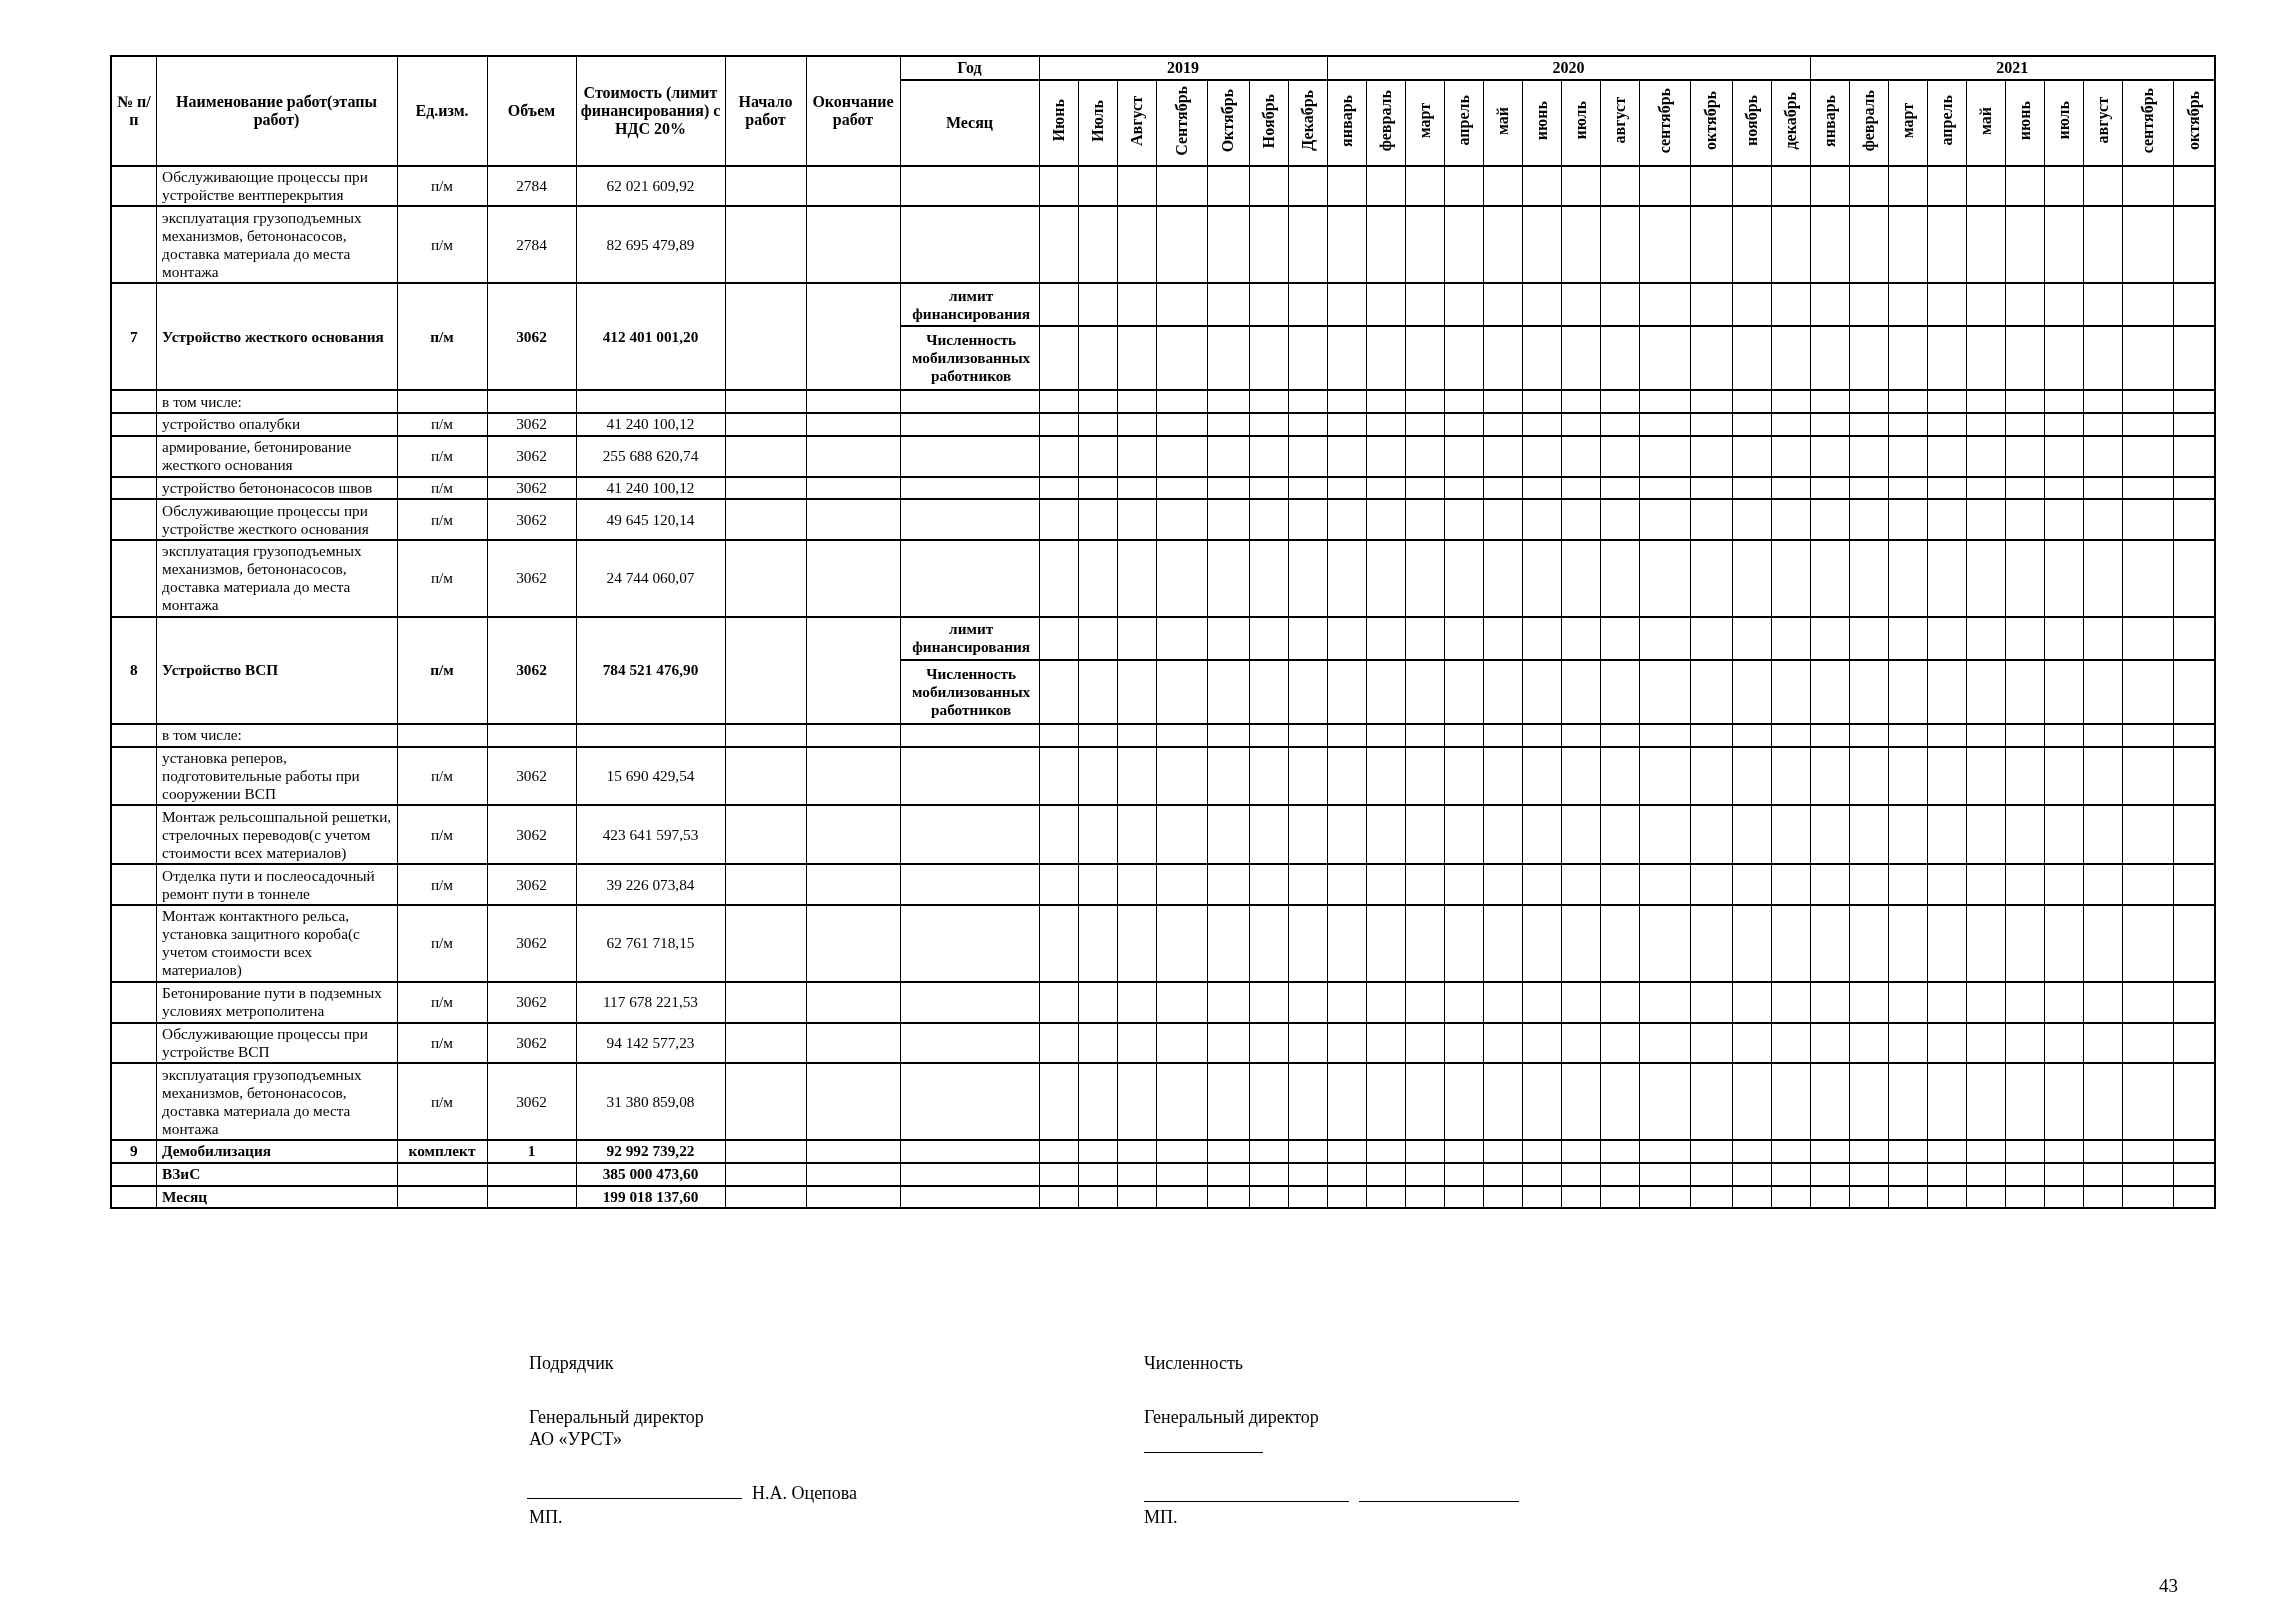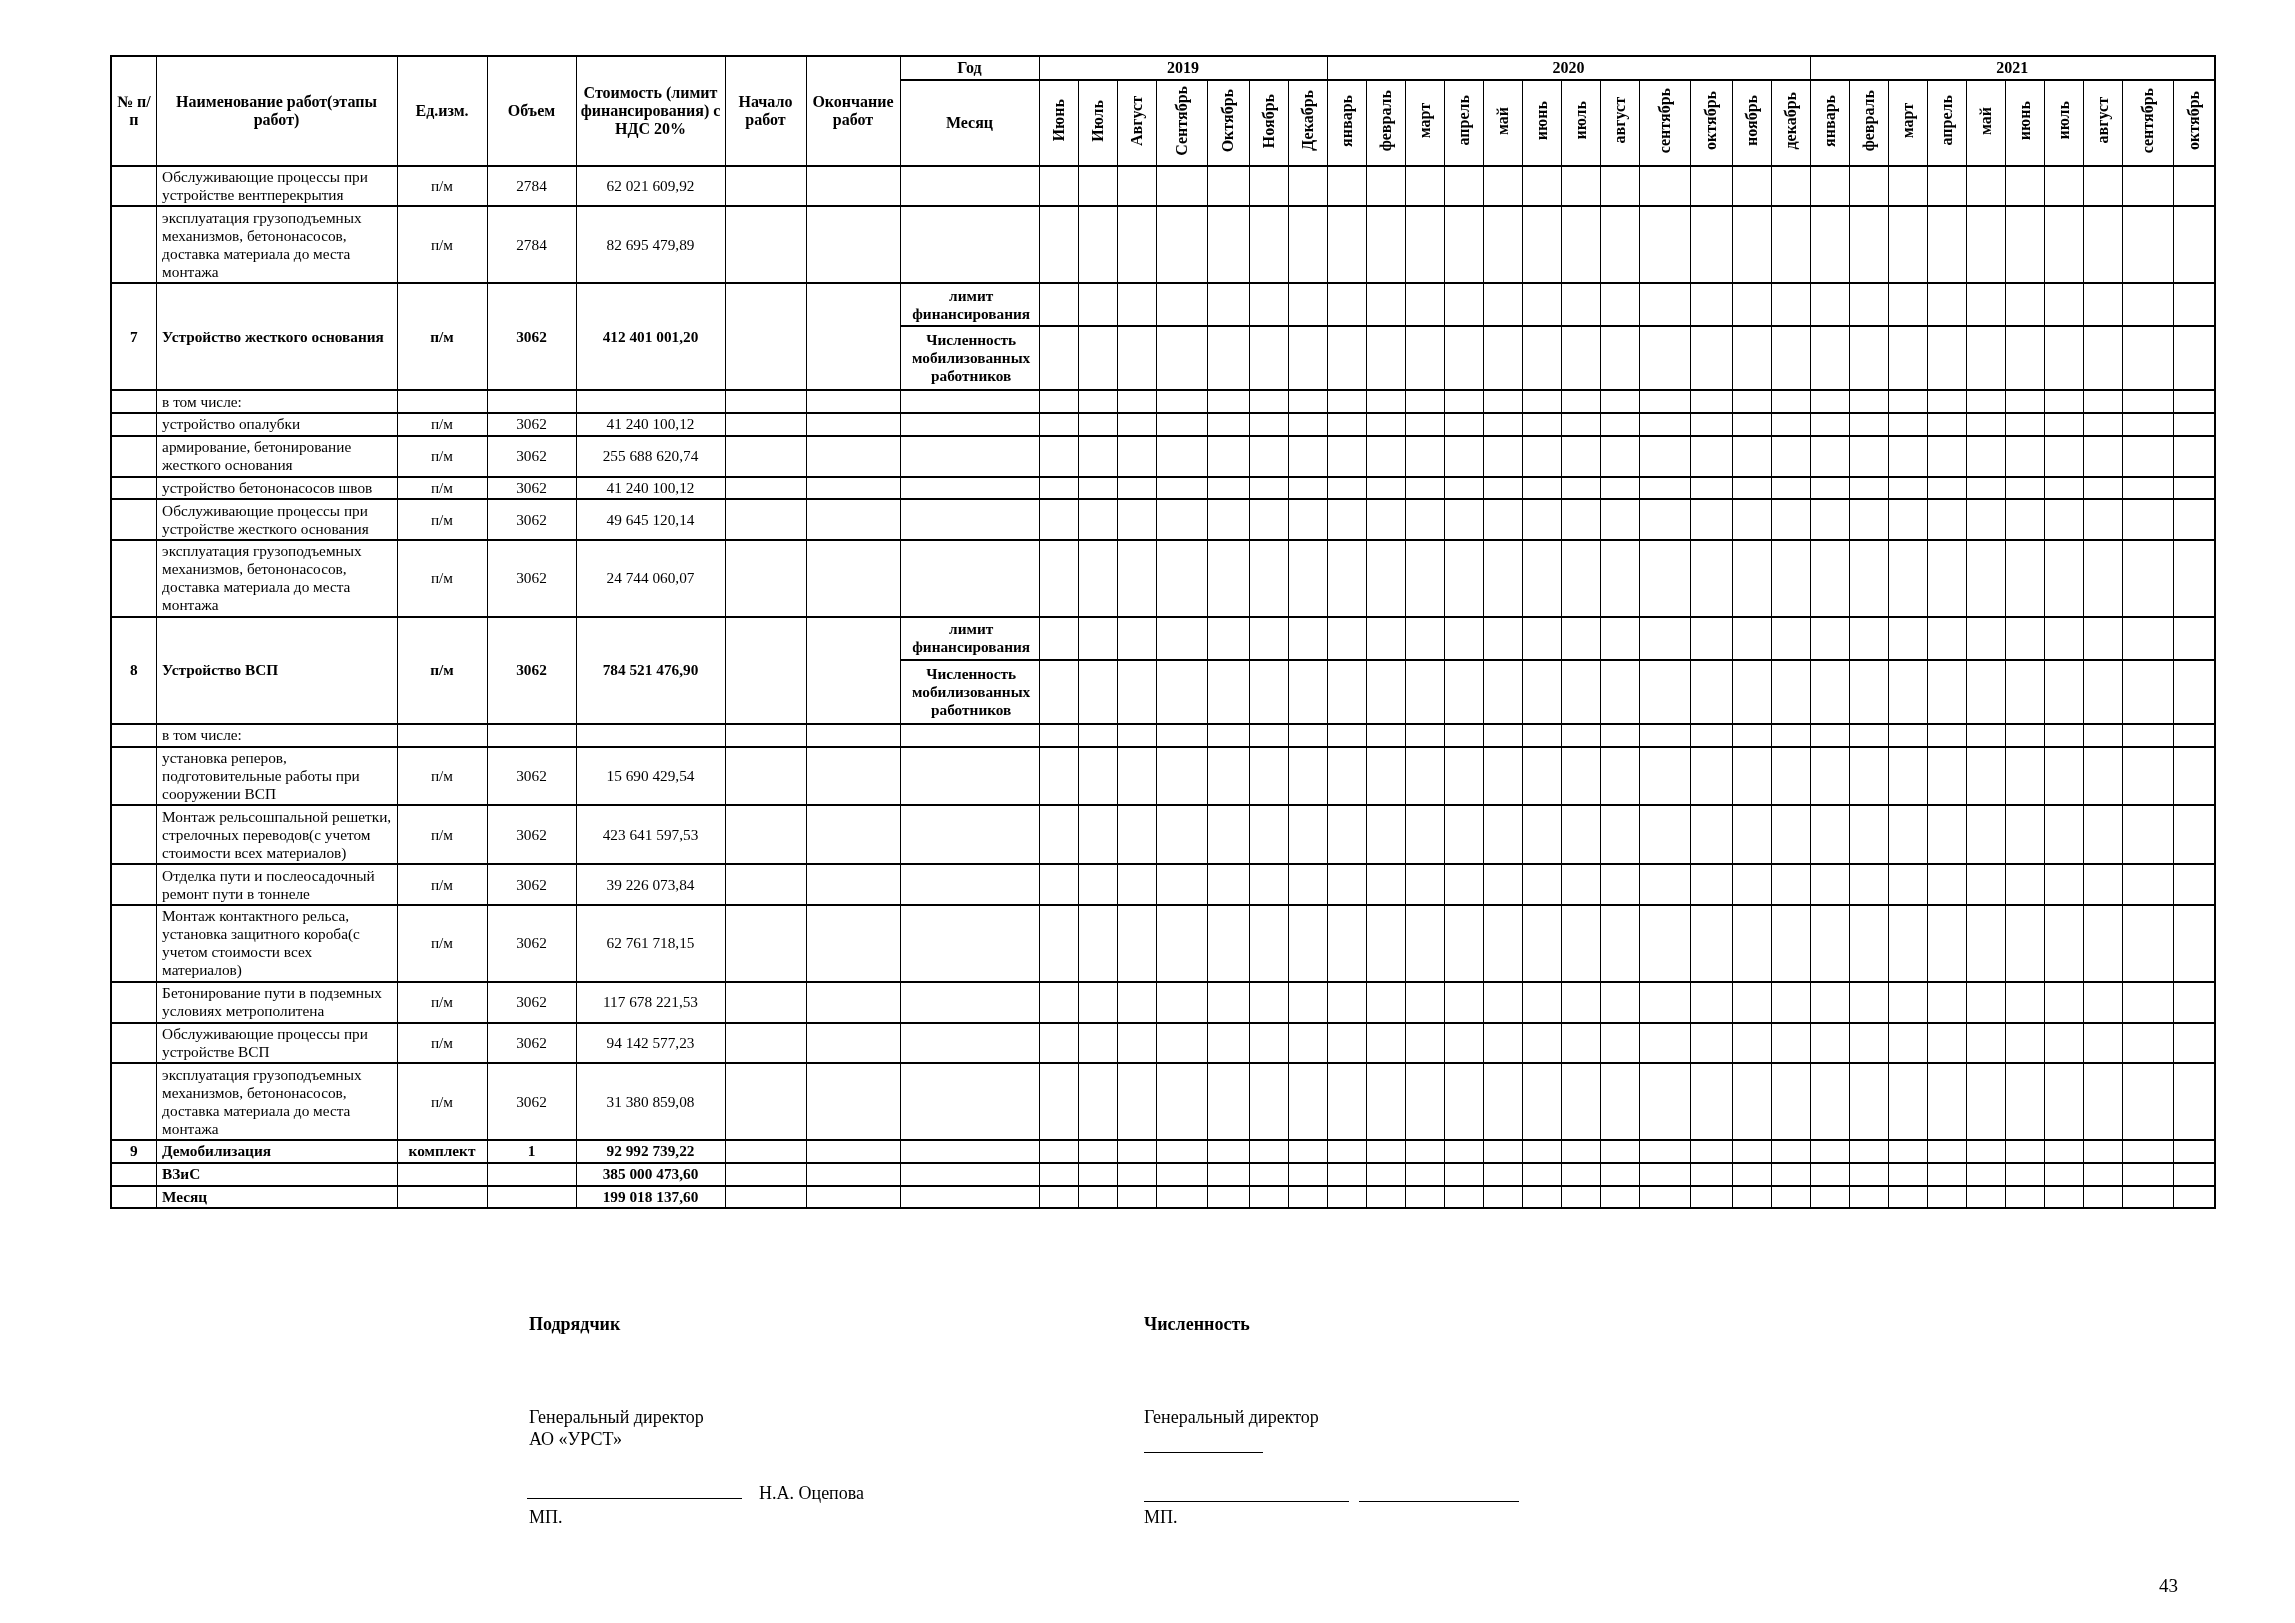--- a/index.html
+++ b/index.html
@@ -59,40 +59,40 @@
   }
   .sched tr.sub-top{height:43px;}
   .sched tr.sub-bottom{height:64px;}
   
   .sig{
     position:absolute;
     font-size:18px;
     line-height:21.5px;
     white-space:nowrap;
   }
-  .sig.bold{font-weight:bold;}
+  .sig.bold{font-weight:normal;margin-top:39px;}
   .sig-line{
     display:inline-block;
     height:16.7px;
     border-bottom:1.4px solid #000;
     vertical-align:baseline;
   }
   .role-line{display:block;margin-top:23.6px;width:119px;height:0;border-bottom:1.4px solid #000;}
   .pos-contractor-title{left:529px;top:1314px;}
   .pos-subcontractor-title{left:1144px;top:1314px;}
   .pos-contractor-role{left:529px;top:1407px;}
   .pos-subcontractor-role{left:1144px;top:1407px;}
   .pos-contractor-signrow{left:527px;top:1481px;}
   .pos-subcontractor-signrow{left:1144px;top:1484px;}
   .pos-contractor-seal{left:529px;top:1507px;}
   .pos-subcontractor-seal{left:1144px;top:1507px;}
   .w310{width:215px;}
   .w230{width:160px;margin-left:9.7px;}
   .w296{width:205px;}
-  .signee{margin-left:17px;}
+  .signee{margin-left:10px;}
   .page-number{
     position:absolute;
     left:2159px;
     top:1527px;
     font-size:19px;
     margin-top:48px;
   }
 </style>
 </head>
 <body>

